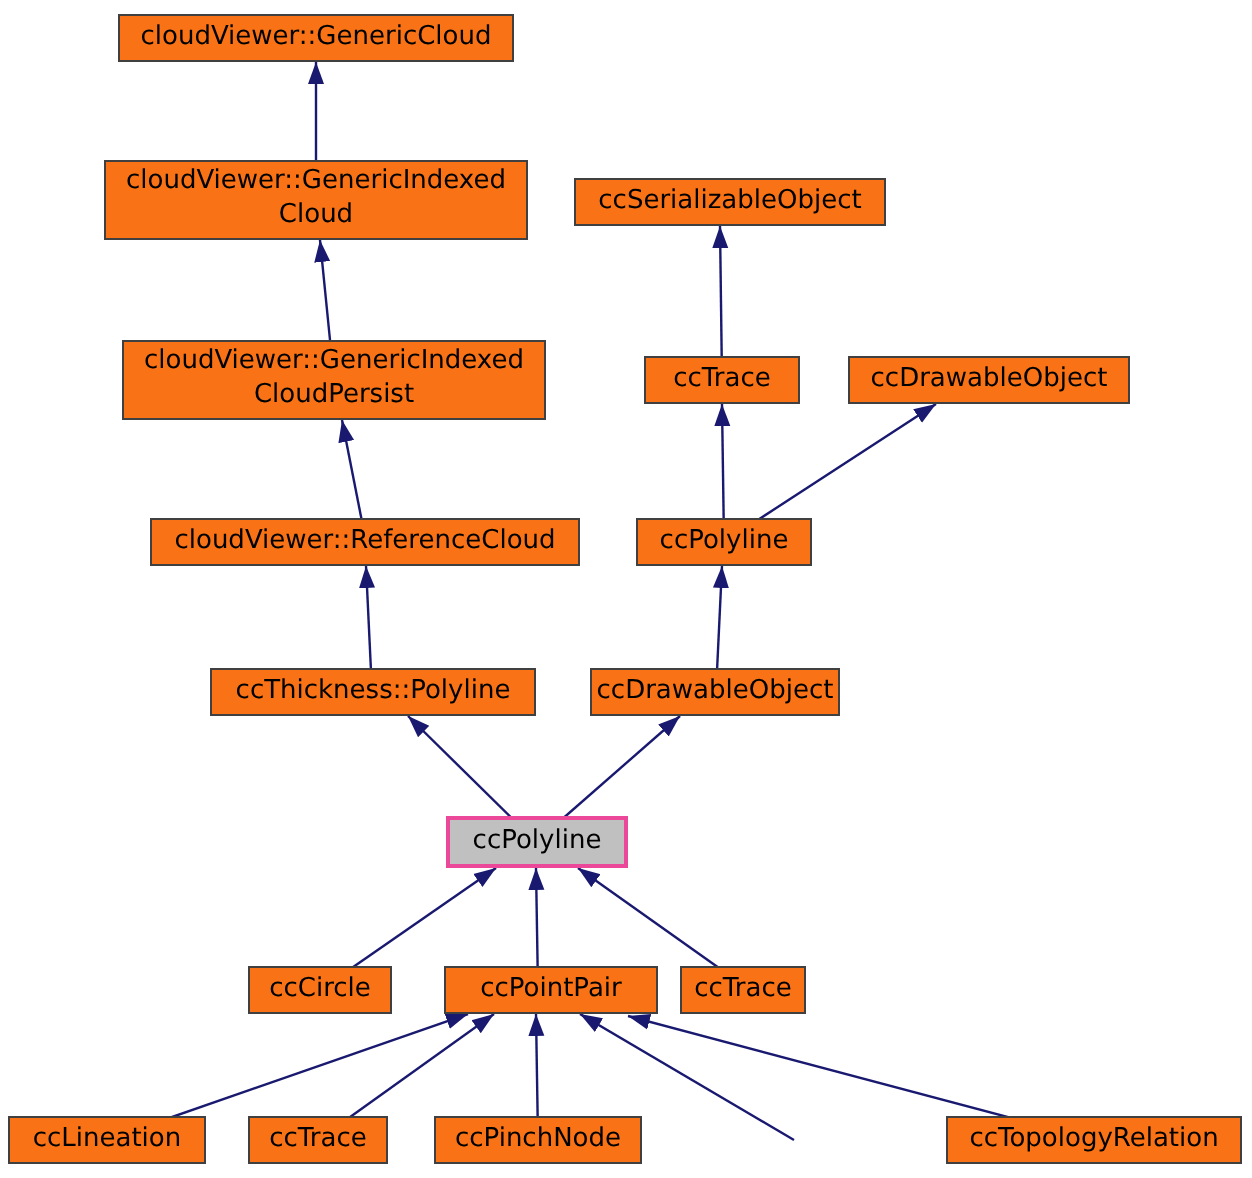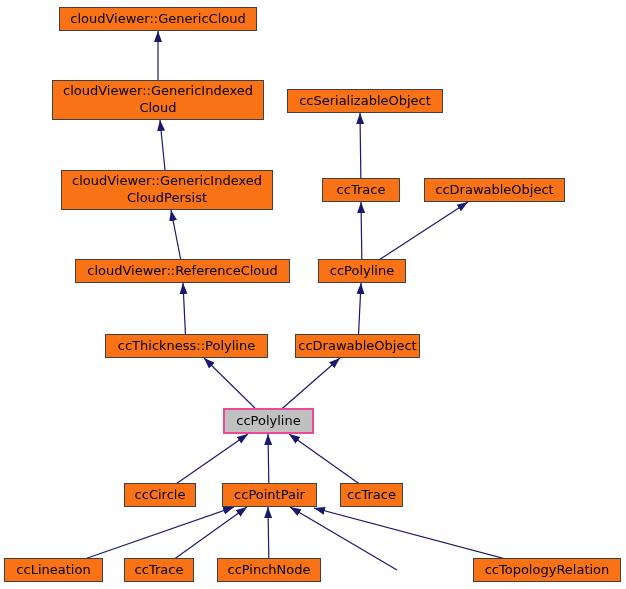--- a/index.html
+++ b/index.html
@@ -86,20 +86,20 @@
   <div class="node" style="left:61px;  top:170px; width:212px; height:40px">cloudViewer::GenericIndexed
 CloudPersist</div>
   <div class="node" style="left:322px; top:178px; width:78px;  height:24px">ccTrace</div>
   <div class="node" style="left:424px; top:178px; width:141px; height:24px">ccDrawableObject</div>
   <div class="node" style="left:75px;  top:259px; width:215px; height:24px">cloudViewer::ReferenceCloud</div>
   <div class="node" style="left:318px; top:259px; width:88px;  height:24px">ccPolyline</div>
   <div class="node" style="left:105px; top:334px; width:163px; height:24px">ccThickness::Polyline</div>
   <div class="node" style="left:295px; top:334px; width:125px; height:24px">ccDrawableObject</div>
   <div class="node highlight" style="left:223px; top:408px; width:91px; height:26px">ccPolyline</div>
   <div class="node" style="left:124px; top:483px; width:72px;  height:24px">ccCircle</div>
-  <div class="node" style="left:222px; top:483px; width:95px;  height:24px">ccPointPair</div>
+  <div class="node" style="left:222px; top:483px; width:107px;  height:24px">ccPointPair</div>
   <div class="node" style="left:340px; top:483px; width:63px;  height:24px">ccTrace</div>
   <div class="node" style="left:4px;   top:558px; width:99px;  height:24px">ccLineation</div>
   <div class="node" style="left:124px; top:558px; width:70px;  height:24px">ccTrace</div>
   <div class="node" style="left:217px; top:558px; width:104px; height:24px">ccPinchNode</div>
   <div class="node" style="left:473px; top:558px; width:148px; height:24px">ccTopologyRelation</div>
 
 </div>
 
 </body></html>

